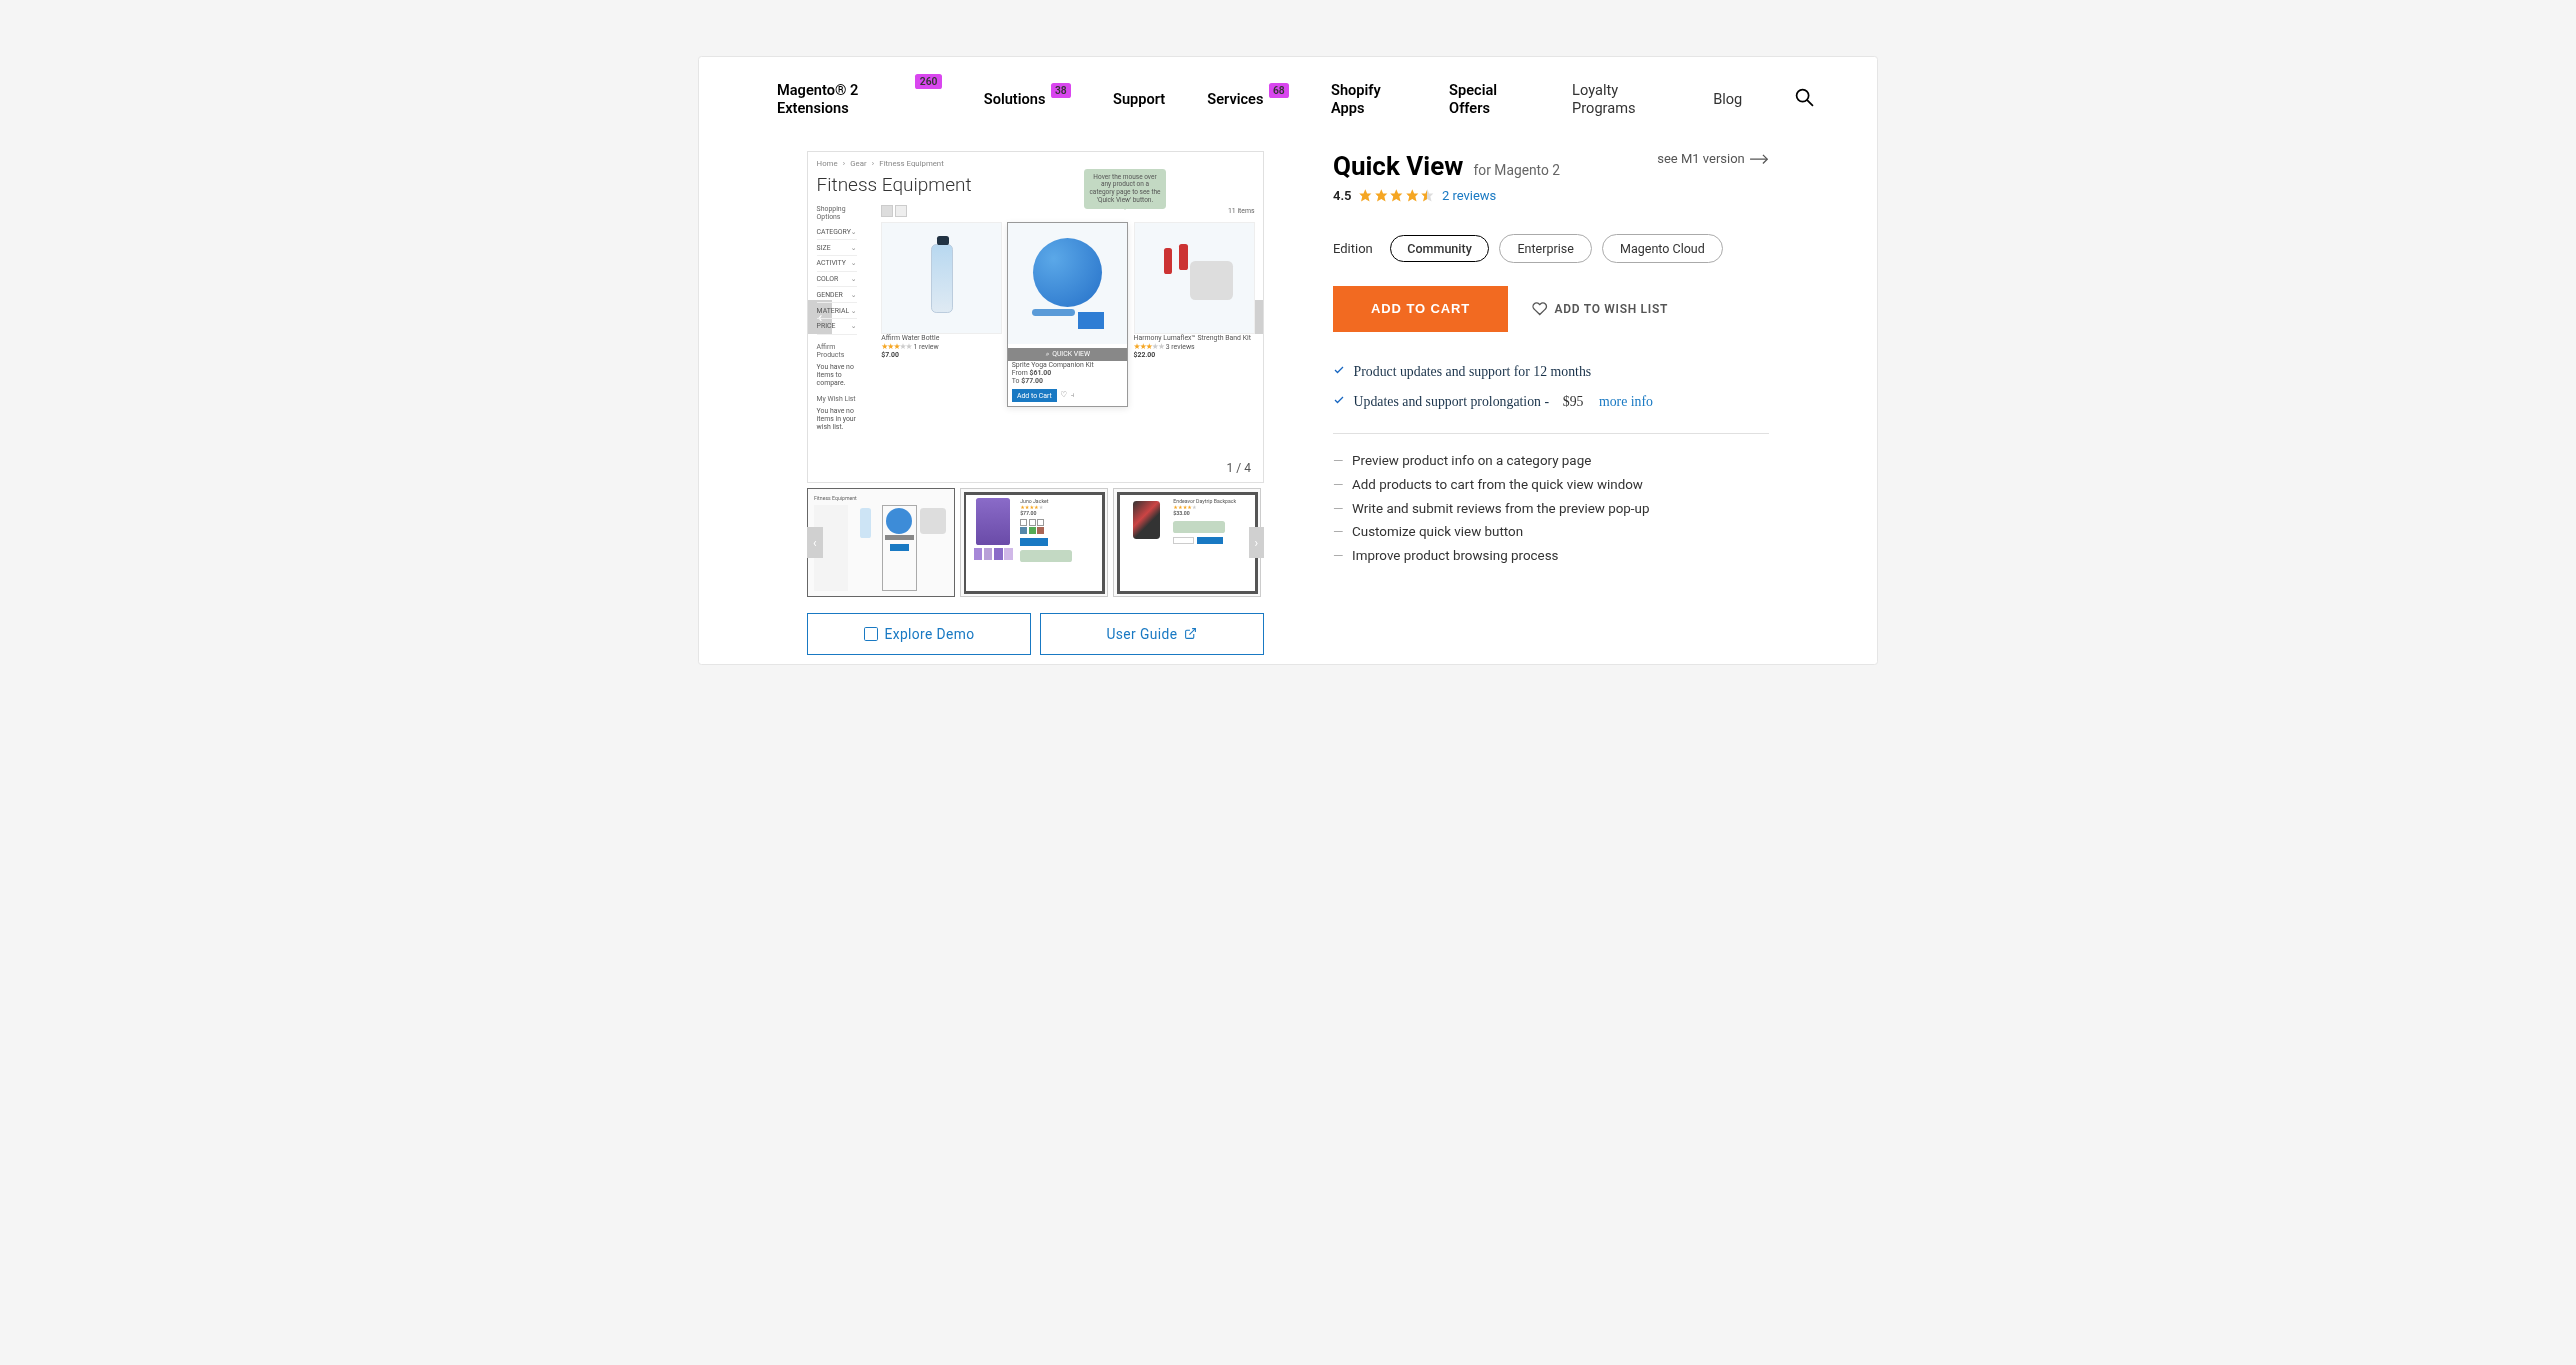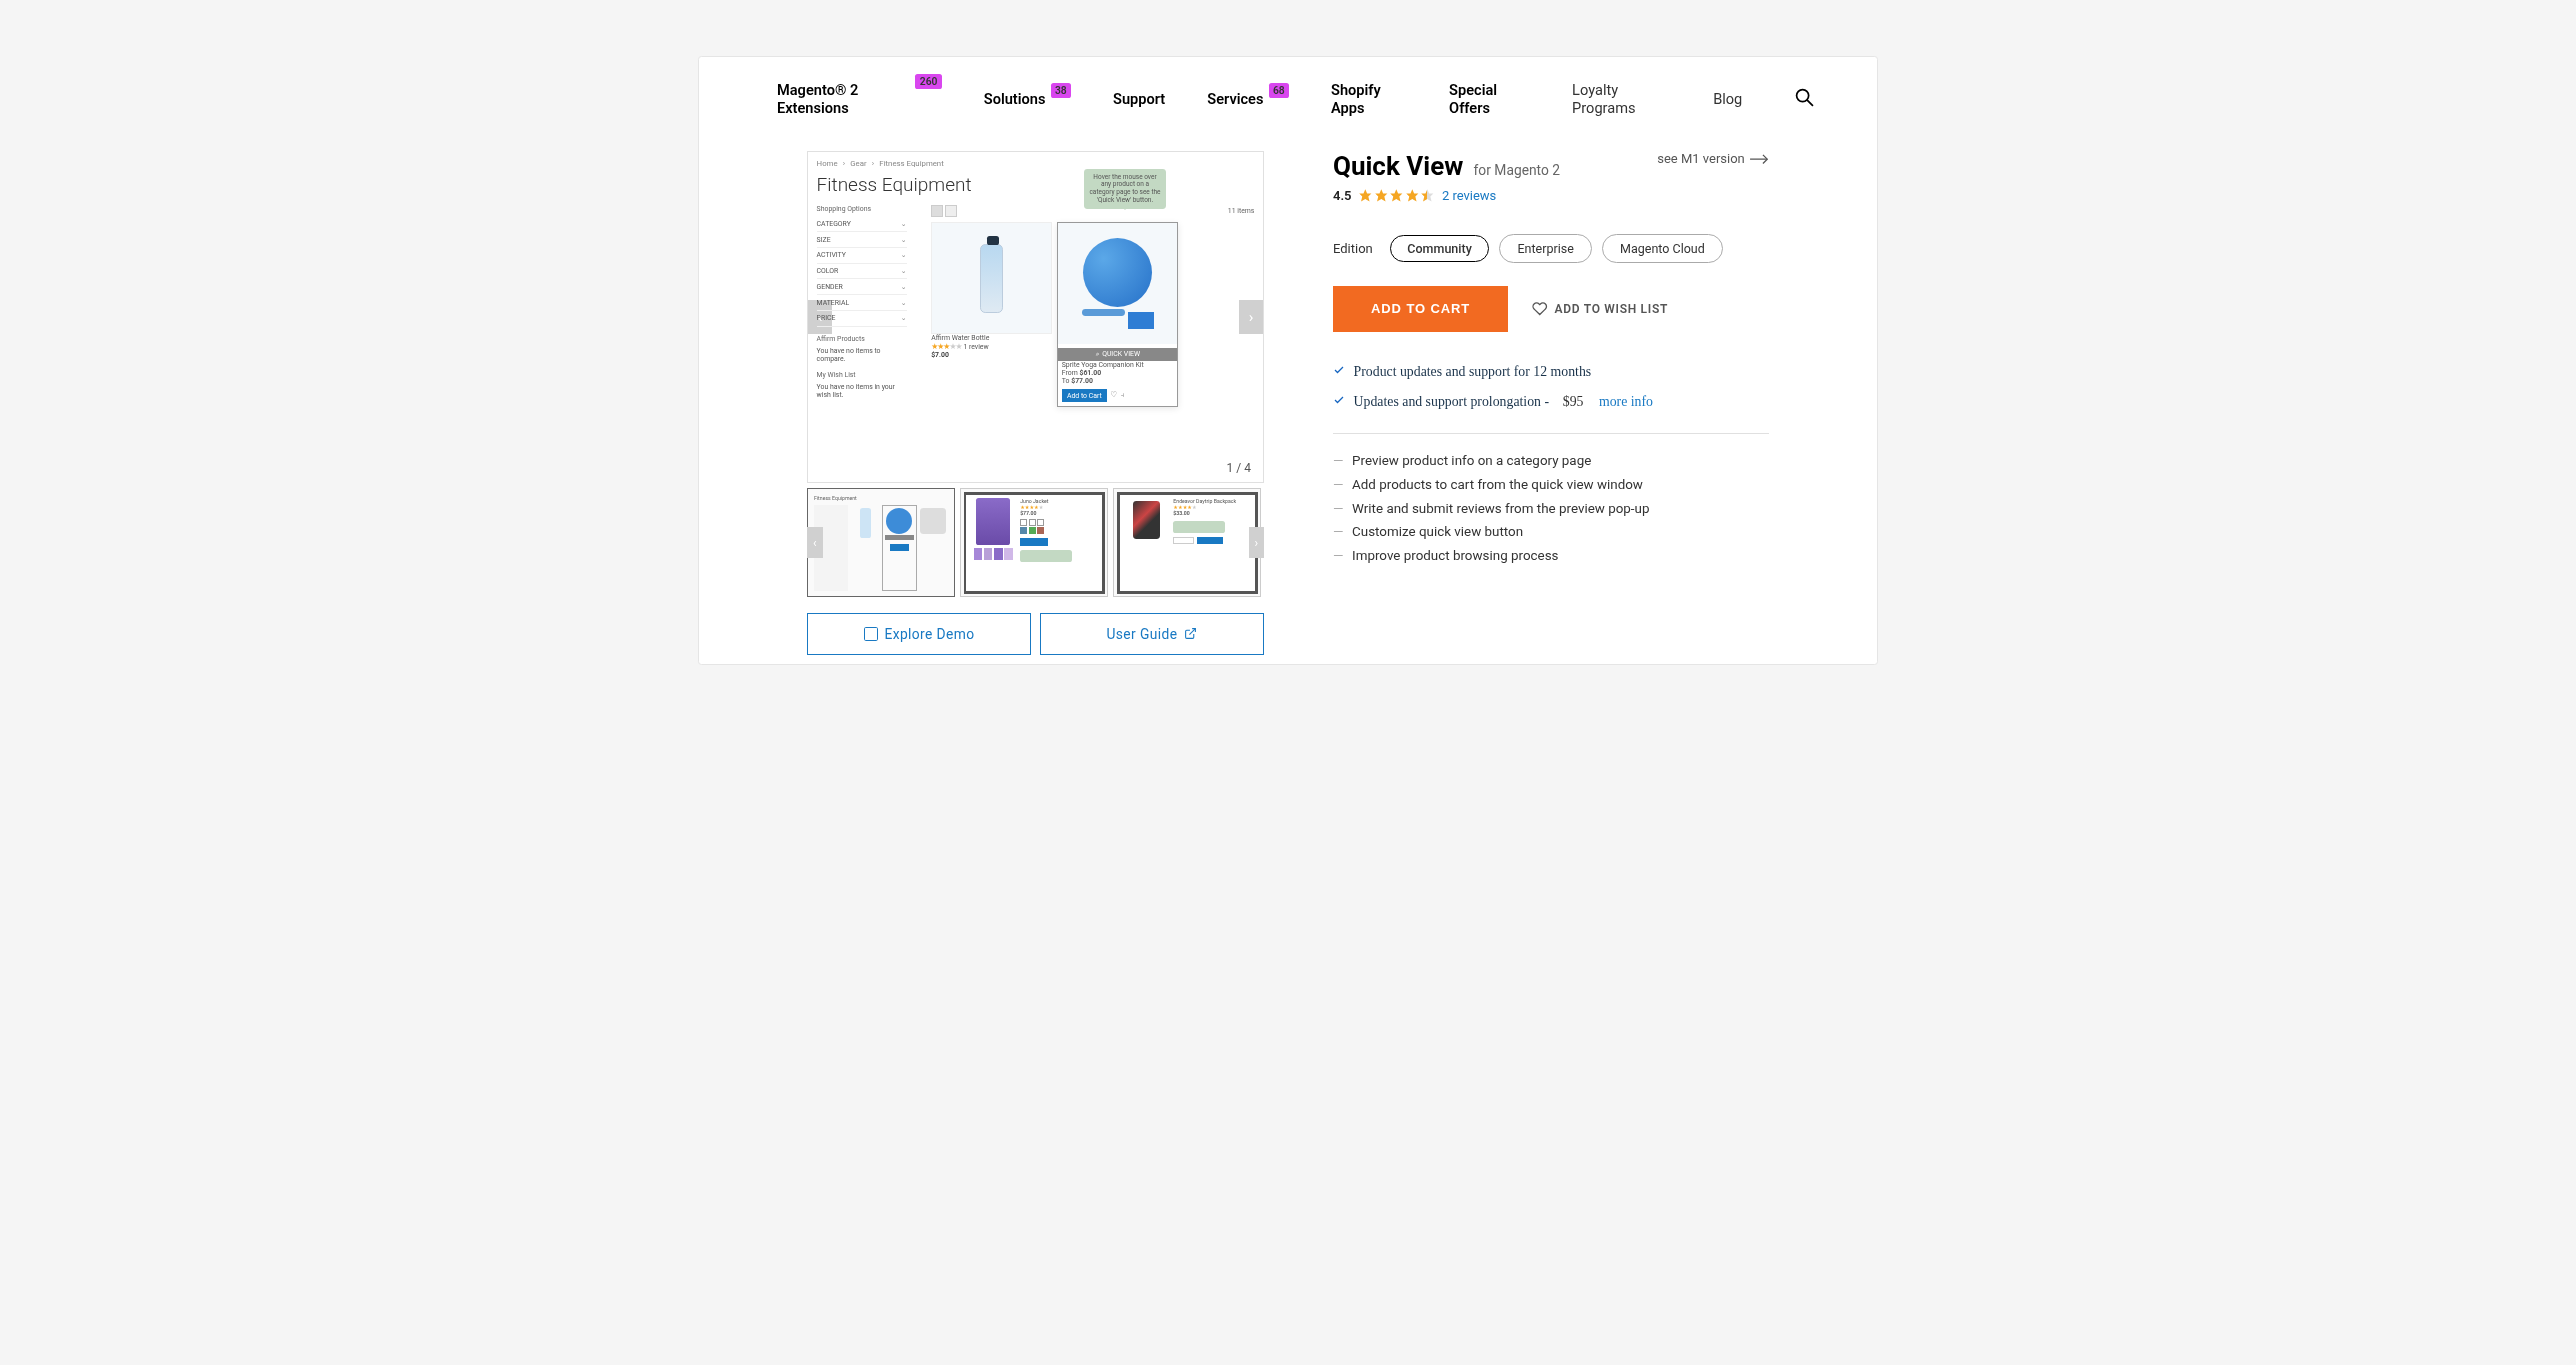--- a/index.html
+++ b/index.html
@@ -256,20 +256,32 @@
                     <div>Sprite Yoga Companion Kit</div>
                     <div><span>From</span> <b>$61.00</b></div>
                     <div><span>To</span> <b>$77.00</b></div>
                     <div style="display:flex;gap:3.4px;align-items:center;margin-top:2.6px">
                       <div class="gm-btn-blue">Add to Cart</div>
                       <span class="icon-heart-sm">♡</span>
                       <span class="icon-bars-sm">⫞</span>
                     </div>
                   </div>
                 </div>
+                <div class="gm-card">
+                  <div class="gm-card-img">
+                      <div class="shape-ropes">
+                        <div class="shape-ropehandle" style="top:4.3px;left:8.6px"></div>
+                        <div class="shape-ropehandle" style="top:0;left:24px"></div>
+                        <div class="shape-bag" style="position:absolute;right:0;top:17px"></div>
+                      </div>
+                    </div>
+                  <div>Harmony Lumaflex™ Strength Band Kit</div>
+                  <div><span class="gm-stars-o">★★★</span><span class="gm-stars-g">★★</span> <span>3 reviews</span></div>
+                  <div style="font-weight:600;color:#333">$22.00</div>
+                </div>
               </div>
             </div>
           </div>
         </div>
       </div>
 
       <div class="thumbs-wrap">
         <div class="th-nav left">‹</div>
         <div class="th-nav right">›</div>
         <div class="thumbs">

